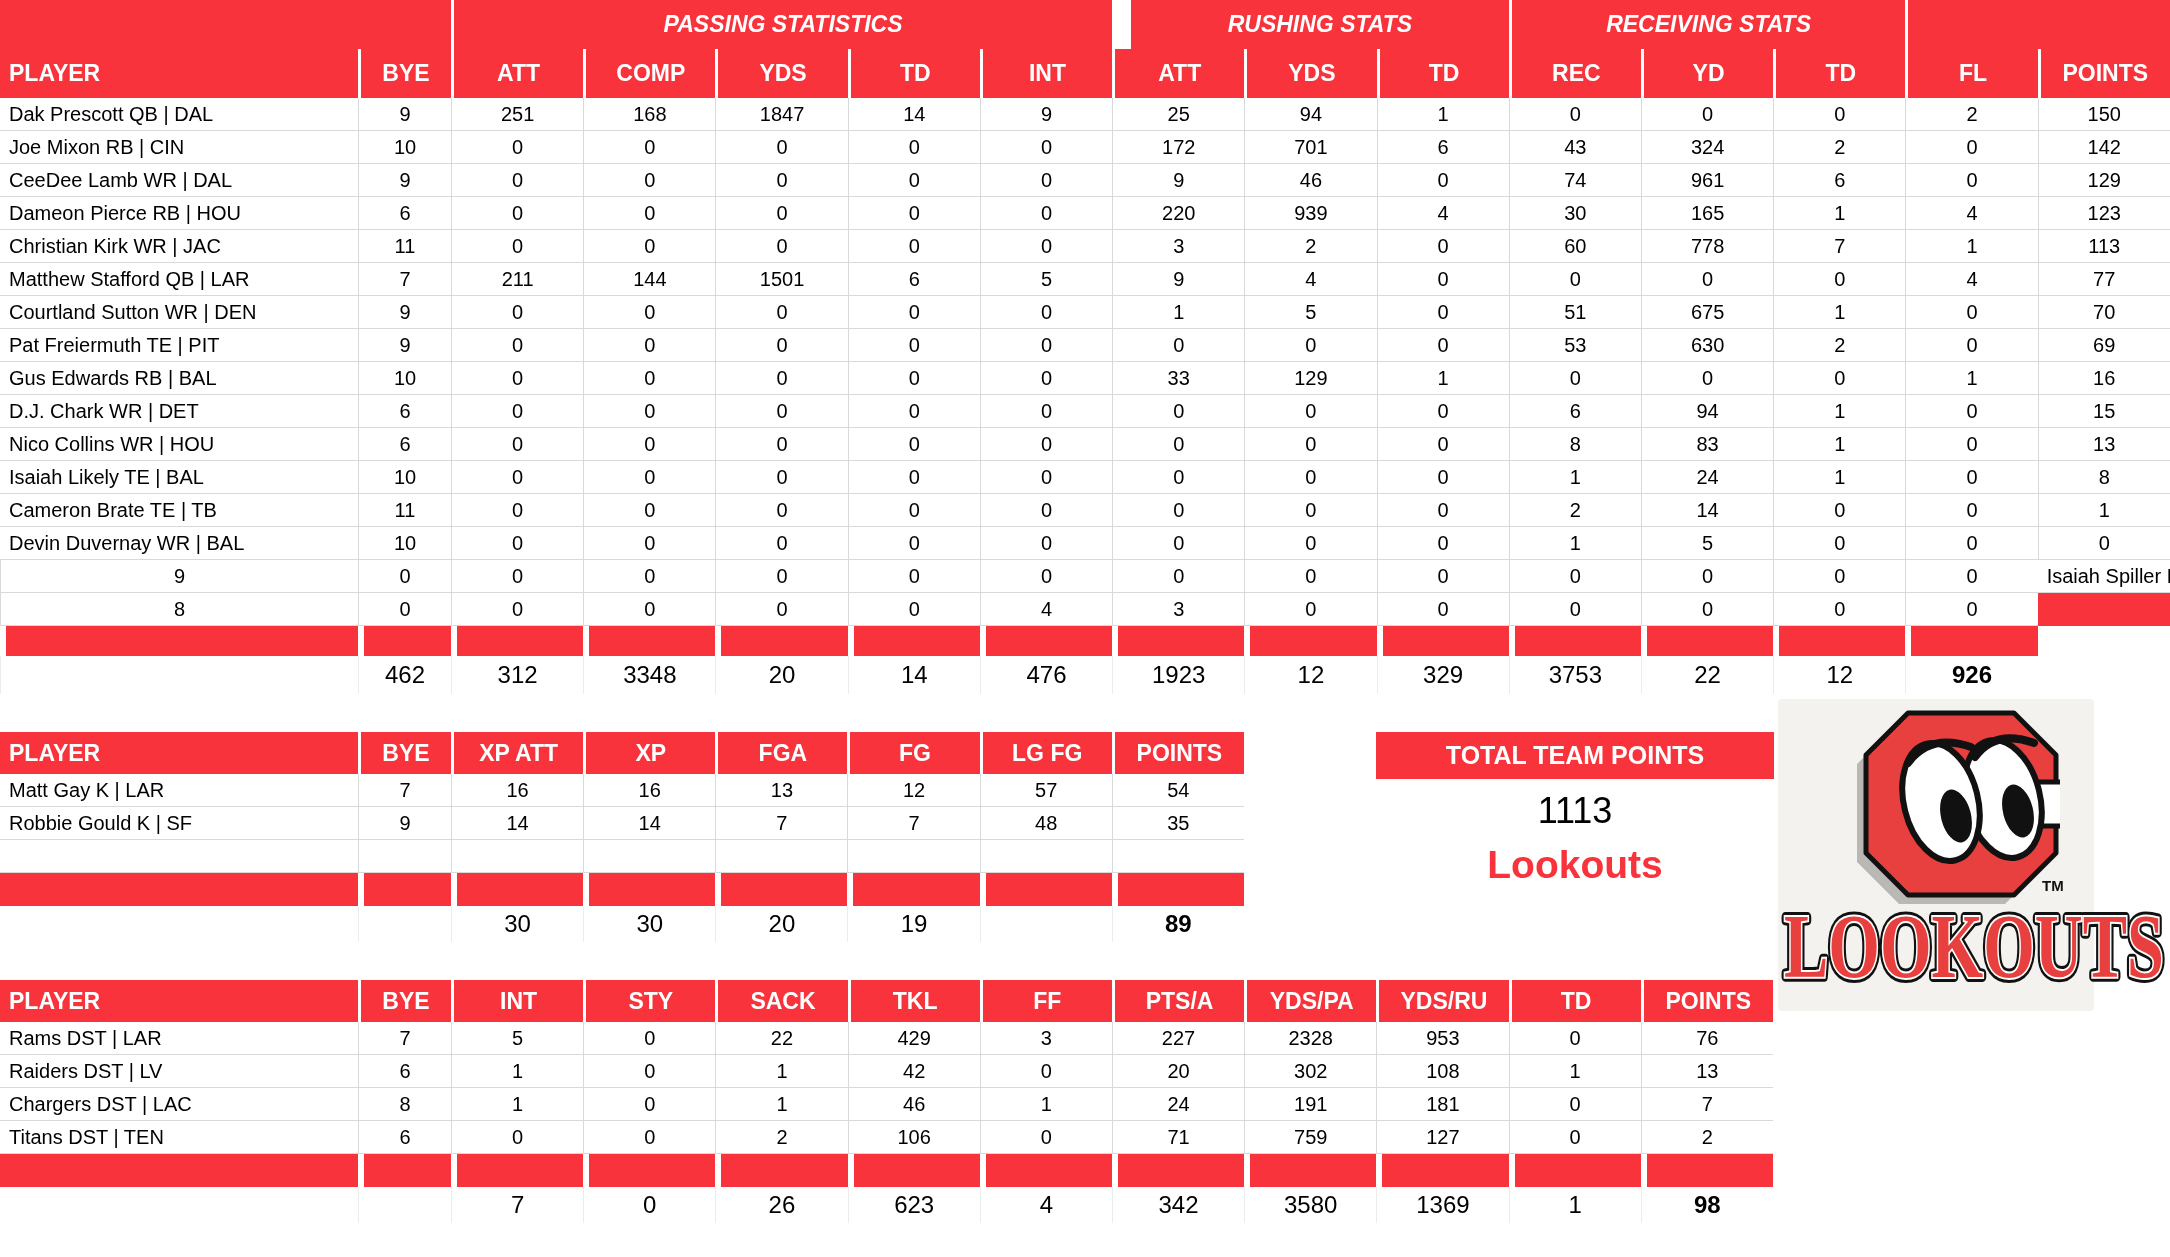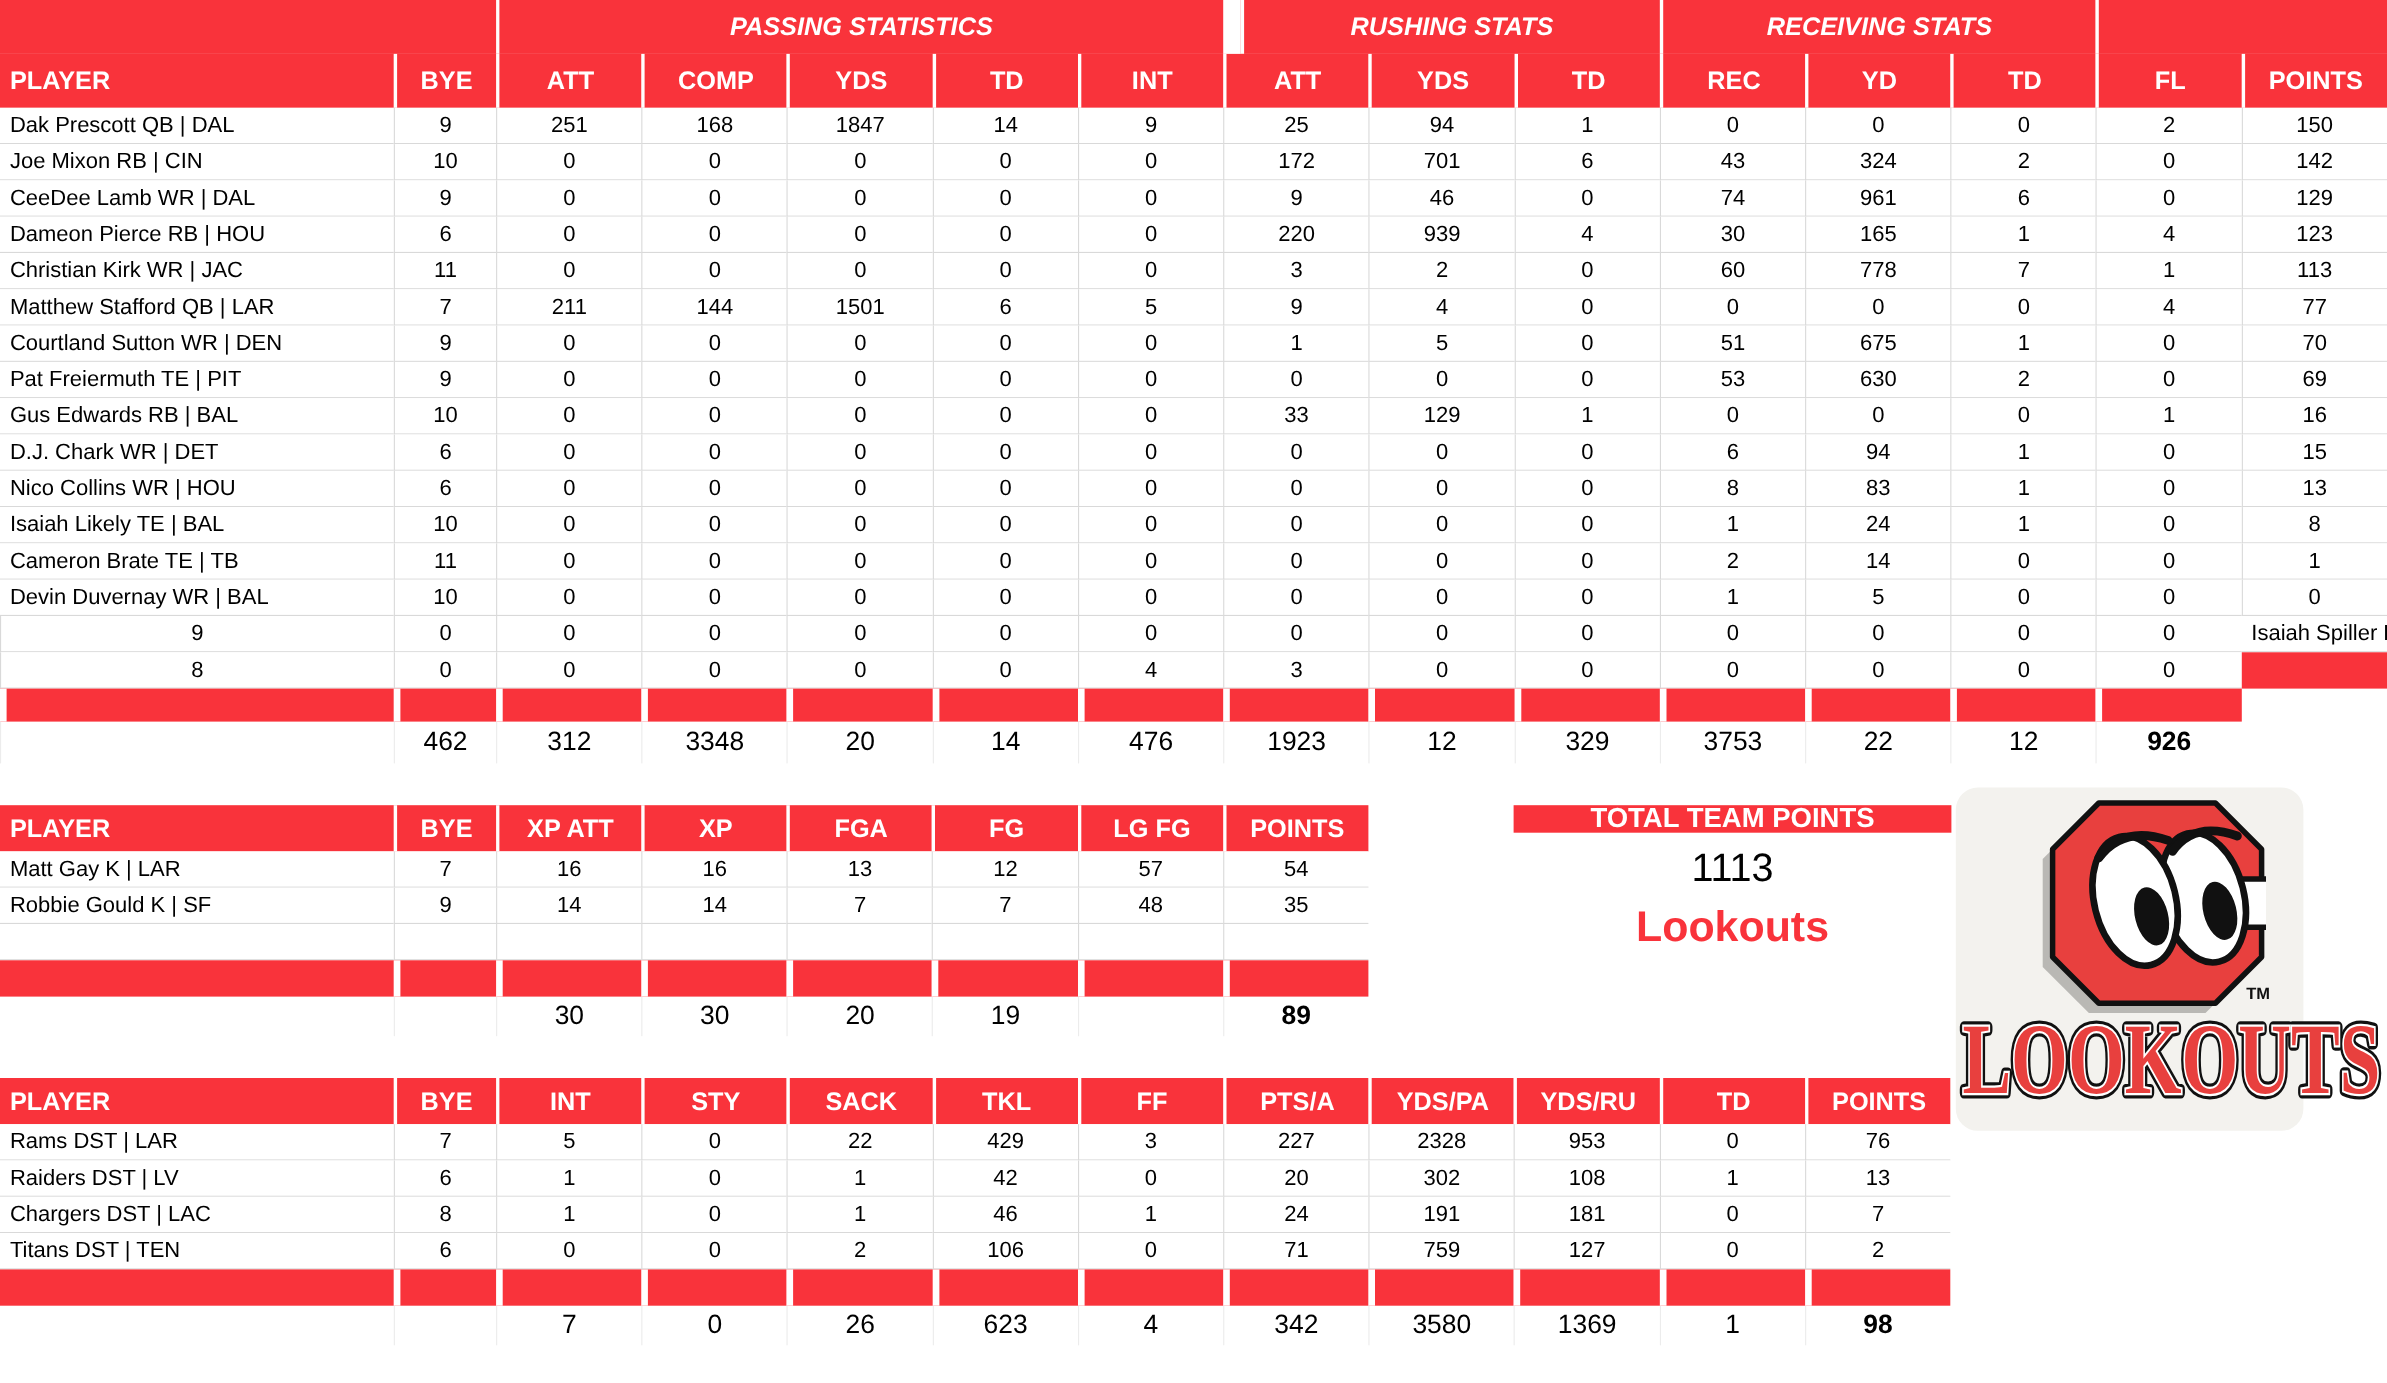--- a/index.html
+++ b/index.html
@@ -14,27 +14,27 @@
   .h.left,.c.left{justify-content:flex-start;padding-left:9px}
   .c{background:#fff;font-size:20px;display:flex;align-items:center;justify-content:center;
      border-bottom:1px solid var(--grid);overflow:hidden;white-space:nowrap}
   .c.vline{border-left:1px solid var(--grid)}
   .band{background:var(--red)}
   .band.gapb{border-left:6px solid #fff}
   .tot{font-size:24px;display:flex;align-items:center;justify-content:center;overflow:hidden}
   .tot.vline{border-left:1px solid #ececec}
   .tot.bold{font-weight:bold}
   .summary{position:absolute;left:1376px;top:732px;width:398px;text-align:center}
-  .summary-header{height:25px;background:var(--red);color:#fff;font-weight:bold;font-size:25px;
+  .summary-header{height:47px;background:var(--red);color:#fff;font-weight:bold;font-size:25px;
                   display:flex;align-items:center;justify-content:center}
   .summary-points{margin-top:11px;font-size:36px;font-weight:normal;color:#000}
   .summary-team{margin-top:11px;font-size:39px;font-weight:bold;color:var(--red)}
   .summary-owner{margin-top:15px;font-size:25px;font-weight:bold;color:var(--red)}
-  .logo{position:absolute;left:1778px;top:716px;width:316px;height:312px;
-        background:var(--logo-bg);border-radius:20px}
+  .logo{position:absolute;left:1778px;top:699px;width:316px;height:312px;
+        background:var(--logo-bg);border-radius:4px}
   .wm{font-family:"Liberation Serif",serif;font-weight:bold;font-size:92px;text-anchor:middle}
   .wm-back{fill:#111;stroke:#111;stroke-width:10;paint-order:stroke;stroke-linejoin:round}
   .wm-front{fill:var(--logo-red);stroke:#fff;stroke-width:4;paint-order:stroke}
   .tm{font-family:"Liberation Sans",sans-serif;font-weight:bold;font-size:15px;fill:#111}
 </style>
 </head>
 <body>
 
 <div class="stage">
 

